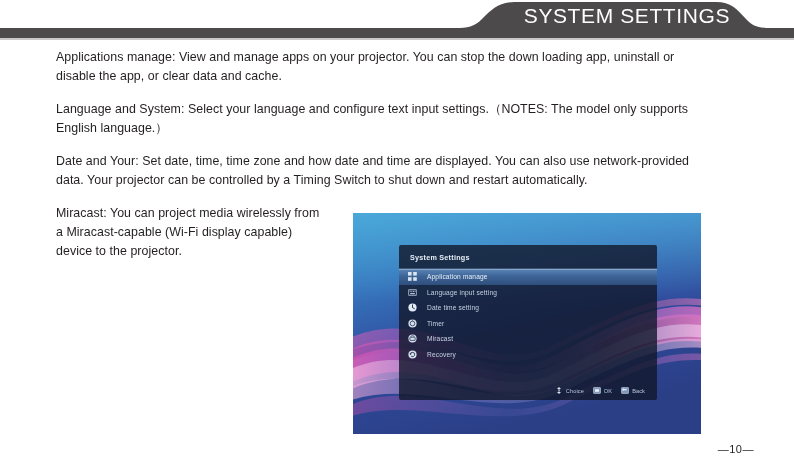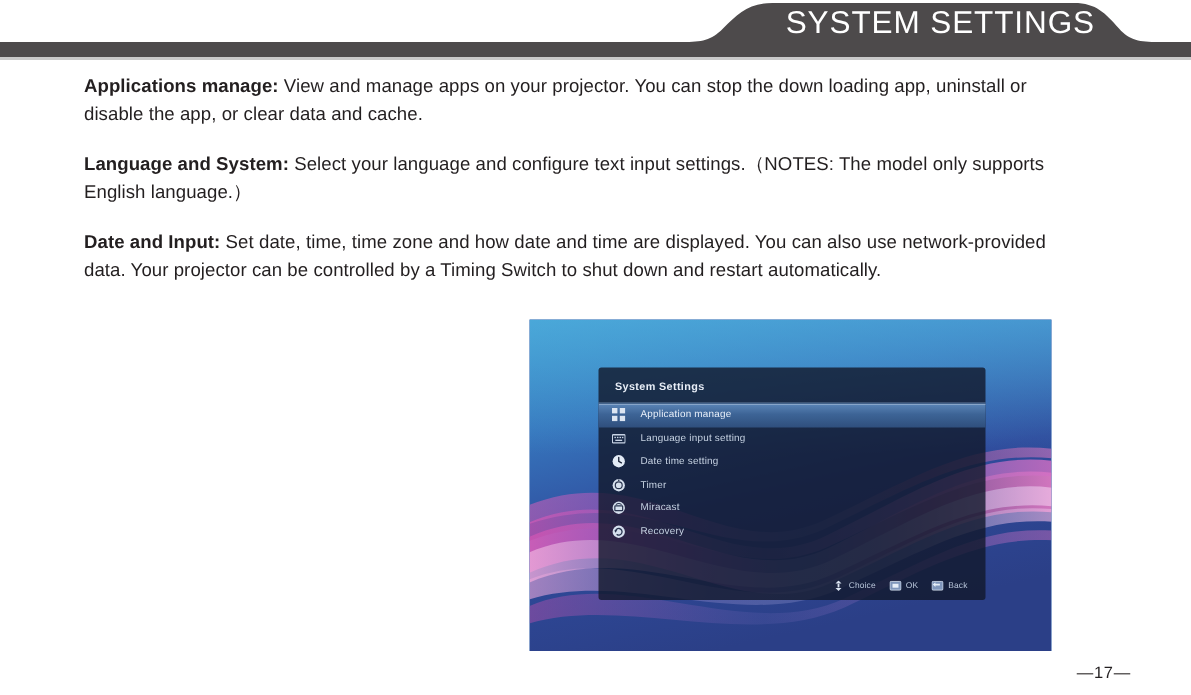--- a/index.html
+++ b/index.html
@@ -52,21 +52,21 @@
     width: 682px;
   }
   .para {
     font-size: 12.4px;
     line-height: 19px;
     color: #231f20;
     margin: 0 0 14px 0;
     letter-spacing: 0.05px;
   }
   .para .term {
-    font-weight: bold;
+    font-weight: normal;
   }
   .para.wide { width: 655px; }
 
   .two-col {
     position: relative;
   }
   .left-col {
     width: 272px;
   }
   .left-col .para { margin-bottom: 16px; }
@@ -203,25 +203,28 @@
 
   <p class="para wide">
     <span class="term">Applications manage:</span><span> View and manage apps on your projector. You can stop the down loading app, uninstall or disable the app, or clear data and cache.</span>
   </p>
 
   <p class="para wide">
     <span class="term">Language and System:</span><span> Select your language and configure text input settings.（NOTES: The model only supports English language.）</span>
   </p>
 
   <p class="para wide">
-    <span class="term">Date and Input:</span><span> Set date, time, time zone and how date and time are displayed. You can also use network-provided data. Your projector can be controlled by a Timing Switch to shut down and restart automatically.</span>
+    <span class="term">Date and Your:</span><span> Set date, time, time zone and how date and time are displayed. You can also use network-provided data. Your projector can be controlled by a Timing Switch to shut down and restart automatically.</span>
   </p>
 
   <div class="two-col">
     <div class="left-col">
+      <p class="para">
+        <span class="term">Miracast:</span><span> You can project media wirelessly from a Miracast-capable (Wi-Fi display capable) device to the projector.</span>
+      </p>
     </div>
   </div>
 </div>
 
 <div class="shot">
 
   <div class="shot-bg">
     <svg width="348" height="221" viewBox="0 0 348 221" xmlns="http://www.w3.org/2000/svg">
       <defs>
         <linearGradient id="bgGrad" x1="0" y1="0" x2="0.35" y2="1">
@@ -368,13 +371,13 @@
             <rect x="0.3" y="0.6" width="7.4" height="5.8" rx="0.8" fill="#7f96bb" stroke="#cfdaea" stroke-width="0.6"></rect>
             <path d="M5.6,2.1 L2.6,2.1 L2.6,1.1 L0.9,2.7 L2.6,4.3 L2.6,3.3 L5.6,3.3 Z" fill="#e6eef8"></path>
           </svg>
         </span>
         <span class="hint-label">Back</span>
       </div>
     </div>
   </div>
 </div>
 
-<div class="page-num">—17—</div>
+<div class="page-num">—10—</div>
 
 </body></html>

